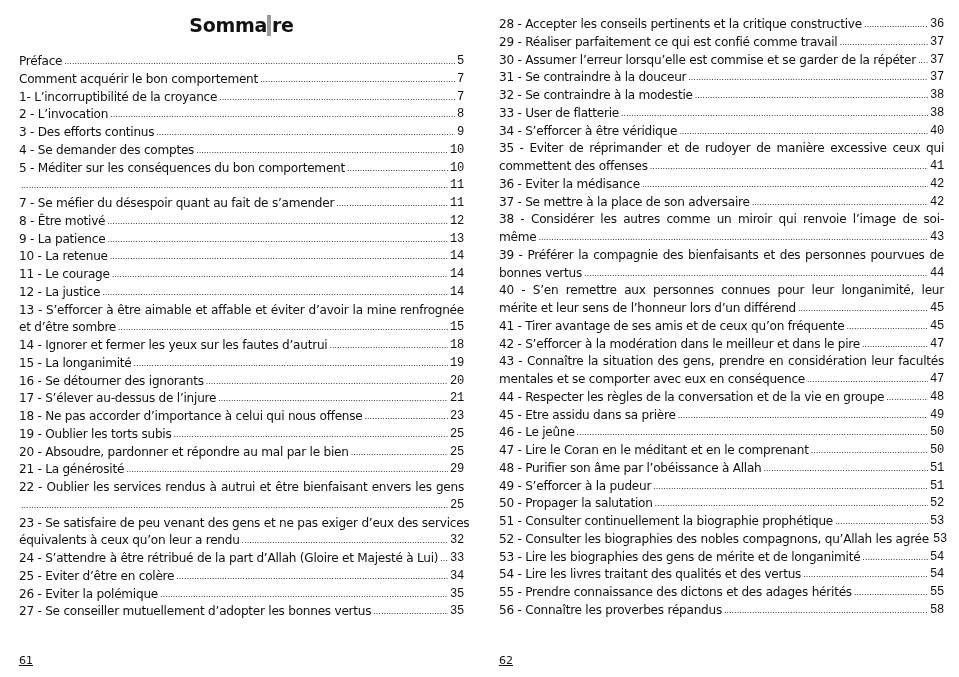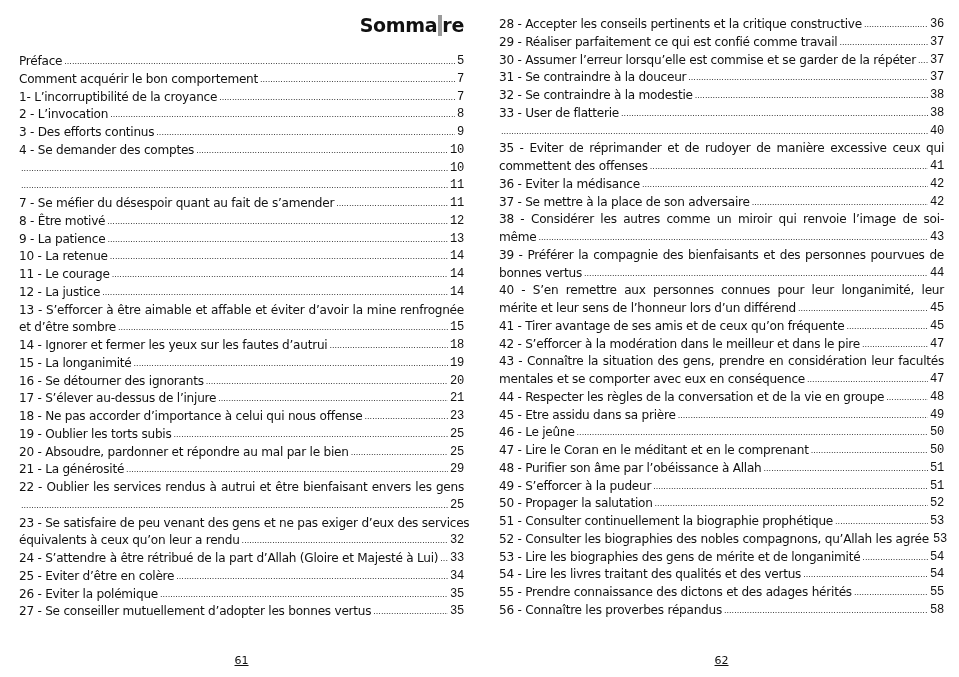--- a/index.html
+++ b/index.html
@@ -1,36 +1,36 @@
 <!DOCTYPE html>
 <html><head>
 <meta charset="utf-8">
 <style>
   html, body { margin:0; padding:0; background:#ffffff; }
   body { width:959px; height:677px; position:relative; overflow:hidden;
          font-family:"DejaVu Sans", sans-serif; color:#111; }
   .page { position:absolute; top:0; height:677px; }
   #left { left:19px; width:445px; }
   #right { left:499px; width:445px; }
-  .title { position:absolute; top:14px; left:0; width:100%; text-align:right;
+  .title { position:absolute; top:14px; left:0; width:100%; text-align:center;
            font-weight:bold; font-size:19px; letter-spacing:-0.3px; }
   .title .cursor { display:inline-block; width:4px; height:21px; background:#9a9a9a;
            vertical-align:-4px; margin:0 0.5px; }
   .toc { position:absolute; left:0; width:100%; font-size:12.1px; line-height:17.75px;
          letter-spacing:-0.25px; }
   #left .toc { top:53px; }
   #right .toc { top:16px; }
   .entry { display:block; }
   .line { display:flex; align-items:flex-start; white-space:nowrap; height:17.75px; }
   .line .txt { flex:0 0 auto; }
   .line .dots { flex:1 1 auto; overflow:hidden; margin:0 2px; font-size:8px; letter-spacing:0; color:#222; }
   .line .dots::before { content:"........................................................................................................................................................................................................................................................"; }
   .line .pg { flex:0 0 auto;font-family:Liberation Mono, monospace; }
   .just { text-align:justify; text-align-last:justify; white-space:nowrap; height:17.75px; display:block; }
-  .pagenum { position:absolute; top:654px; left:0; width:100%; text-align:center; font-size:11px;text-decoration:underline; }
+  .pagenum { position:absolute; top:654px; left:0; width:100%; text-align:left; font-size:11px;text-decoration:underline; }
 </style>
 </head>
 <body>
 
 <div class="page" id="left">
   <div class="title"><span>Somma</span><span class="cursor"></span><span>re</span></div>
   <div class="toc">
       <div class="entry">
         <div class="line">
           <span class="txt">Préface</span>
@@ -68,20 +68,21 @@
       </div>
       <div class="entry">
         <div class="line">
           <span class="txt">4 - Se demander des comptes</span>
           <span class="dots"></span>
           <span class="pg">10</span>
         </div>
       </div>
       <div class="entry">
         <div class="line">
+          <span class="txt">5 - Méditer sur les conséquences du bon comportement</span>
           <span class="dots"></span>
           <span class="pg">10</span>
         </div>
       </div>
       <div class="entry">
         <div class="line">
           <span class="dots"></span>
           <span class="pg">11</span>
         </div>
       </div>
@@ -278,20 +279,21 @@
       </div>
       <div class="entry">
         <div class="line">
           <span class="txt">33 - User de flatterie</span>
           <span class="dots"></span>
           <span class="pg">38</span>
         </div>
       </div>
       <div class="entry">
         <div class="line">
+          <span class="txt">34 - S’efforcer à être véridique</span>
           <span class="dots"></span>
           <span class="pg">40</span>
         </div>
       </div>
       <div class="entry">
         <span class="just">35 - Eviter de réprimander et de rudoyer de manière excessive ceux qui</span>
         <div class="line">
           <span class="txt">commettent des offenses</span>
           <span class="dots"></span>
           <span class="pg">41</span>

